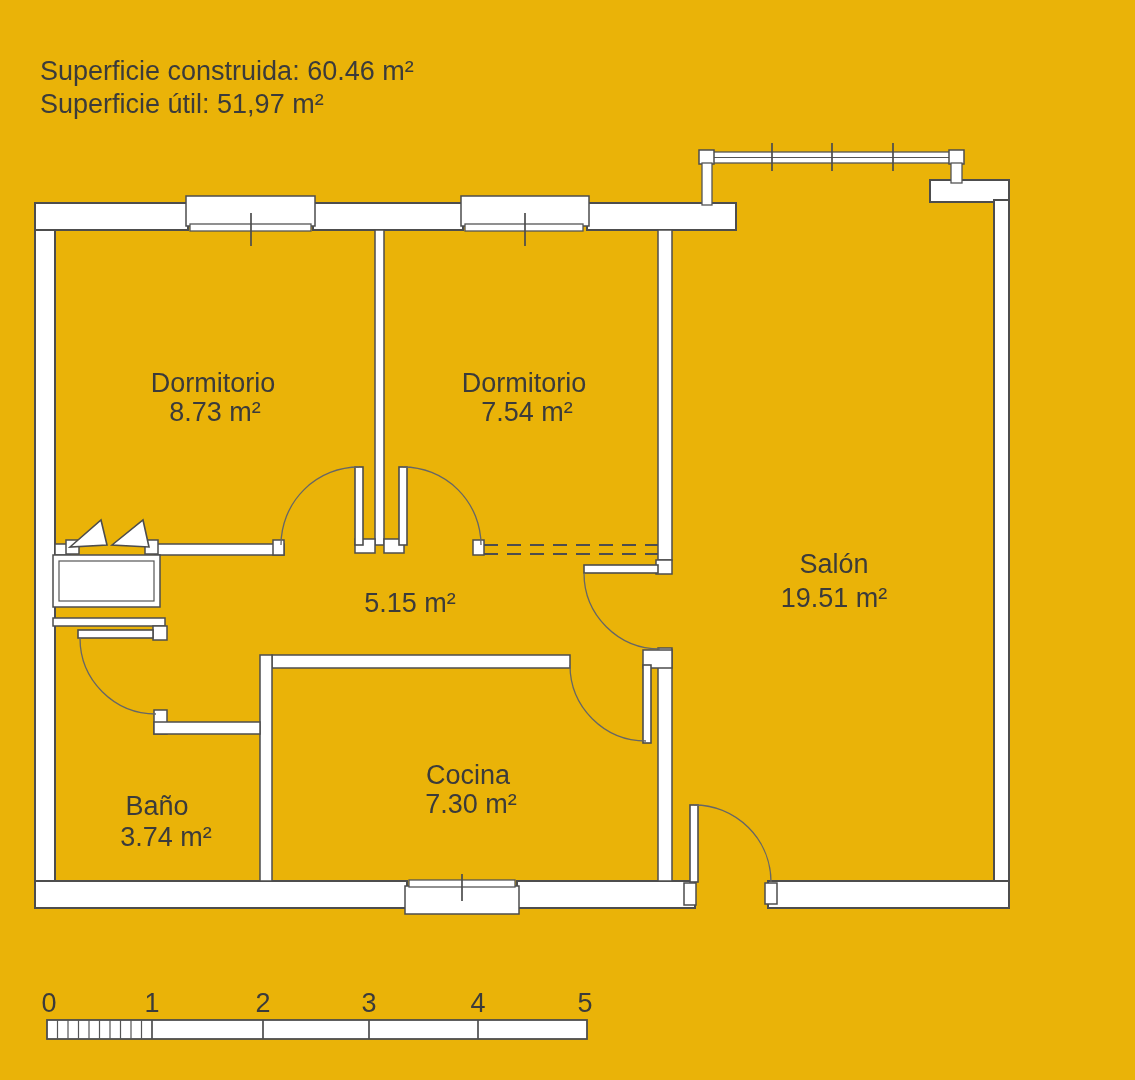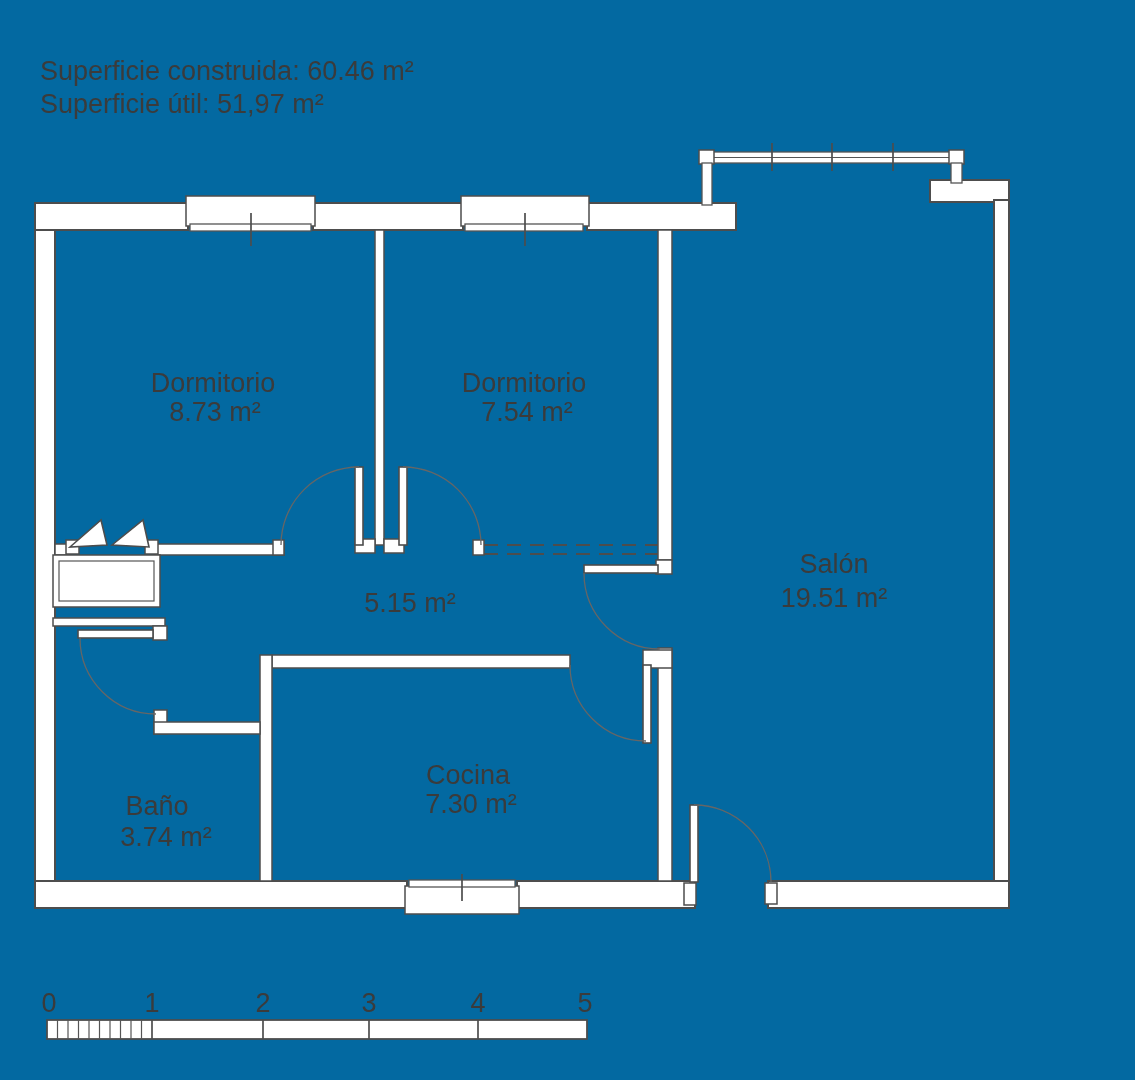--- a/index.html
+++ b/index.html
@@ -1,16 +1,16 @@
 <!DOCTYPE html>
 <html><head>
 <meta charset="utf-8">
 <style>
   html,body{margin:0;padding:0;background:#ffffff;}
-  .page{position:relative;width:1135px;height:1080px;background:#0369a1;overflow:hidden;
+  .page{position:relative;width:1135px;height:1080px;background:#eab308;overflow:hidden;
         font-family:"Liberation Sans",sans-serif;}
   svg{display:block;}
   .wall{fill:#ffffff;stroke:#4d4d4d;stroke-width:2;}
   .wallthin{fill:#ffffff;stroke:#4d4d4d;stroke-width:1.5;}
   .glaz{fill:#ffffff;stroke:#555555;stroke-width:1.3;}
   .leaf{fill:#ffffff;stroke:#4d4d4d;stroke-width:1.6;}
   .arc{fill:none;stroke:#666666;stroke-width:1.3;}
   .tick{stroke:#4d4d4d;stroke-width:1.7;}
   .thin{stroke:#555555;stroke-width:1.2;}
   .dash{stroke:#4d4d4d;stroke-width:1.8;stroke-dasharray:14 9;}

